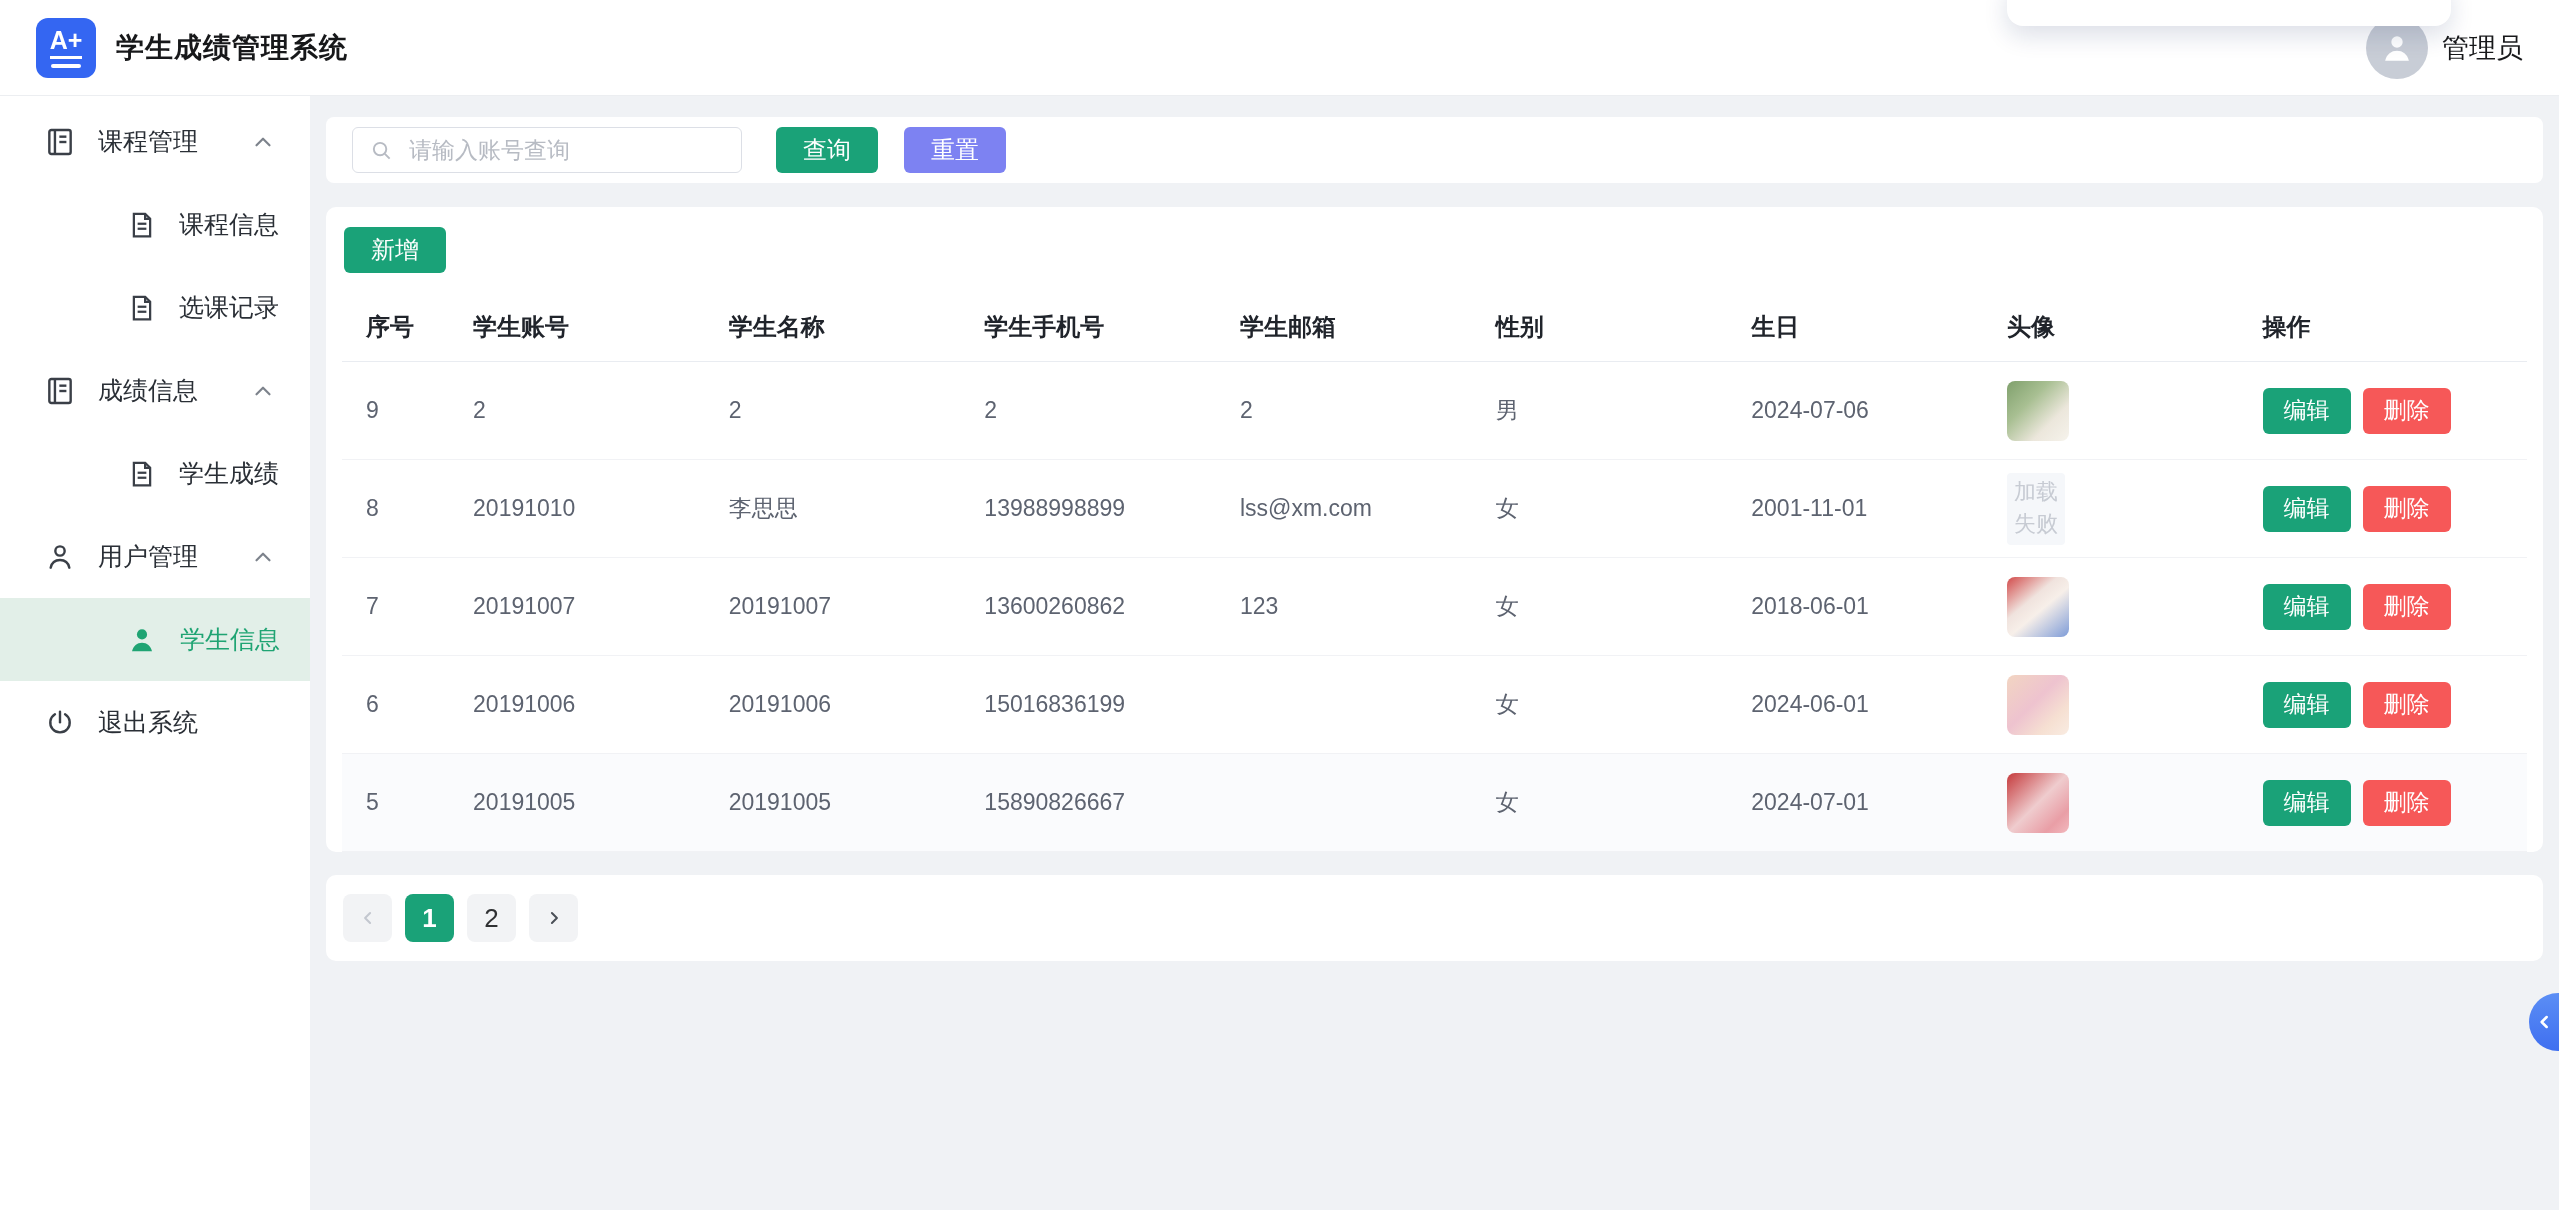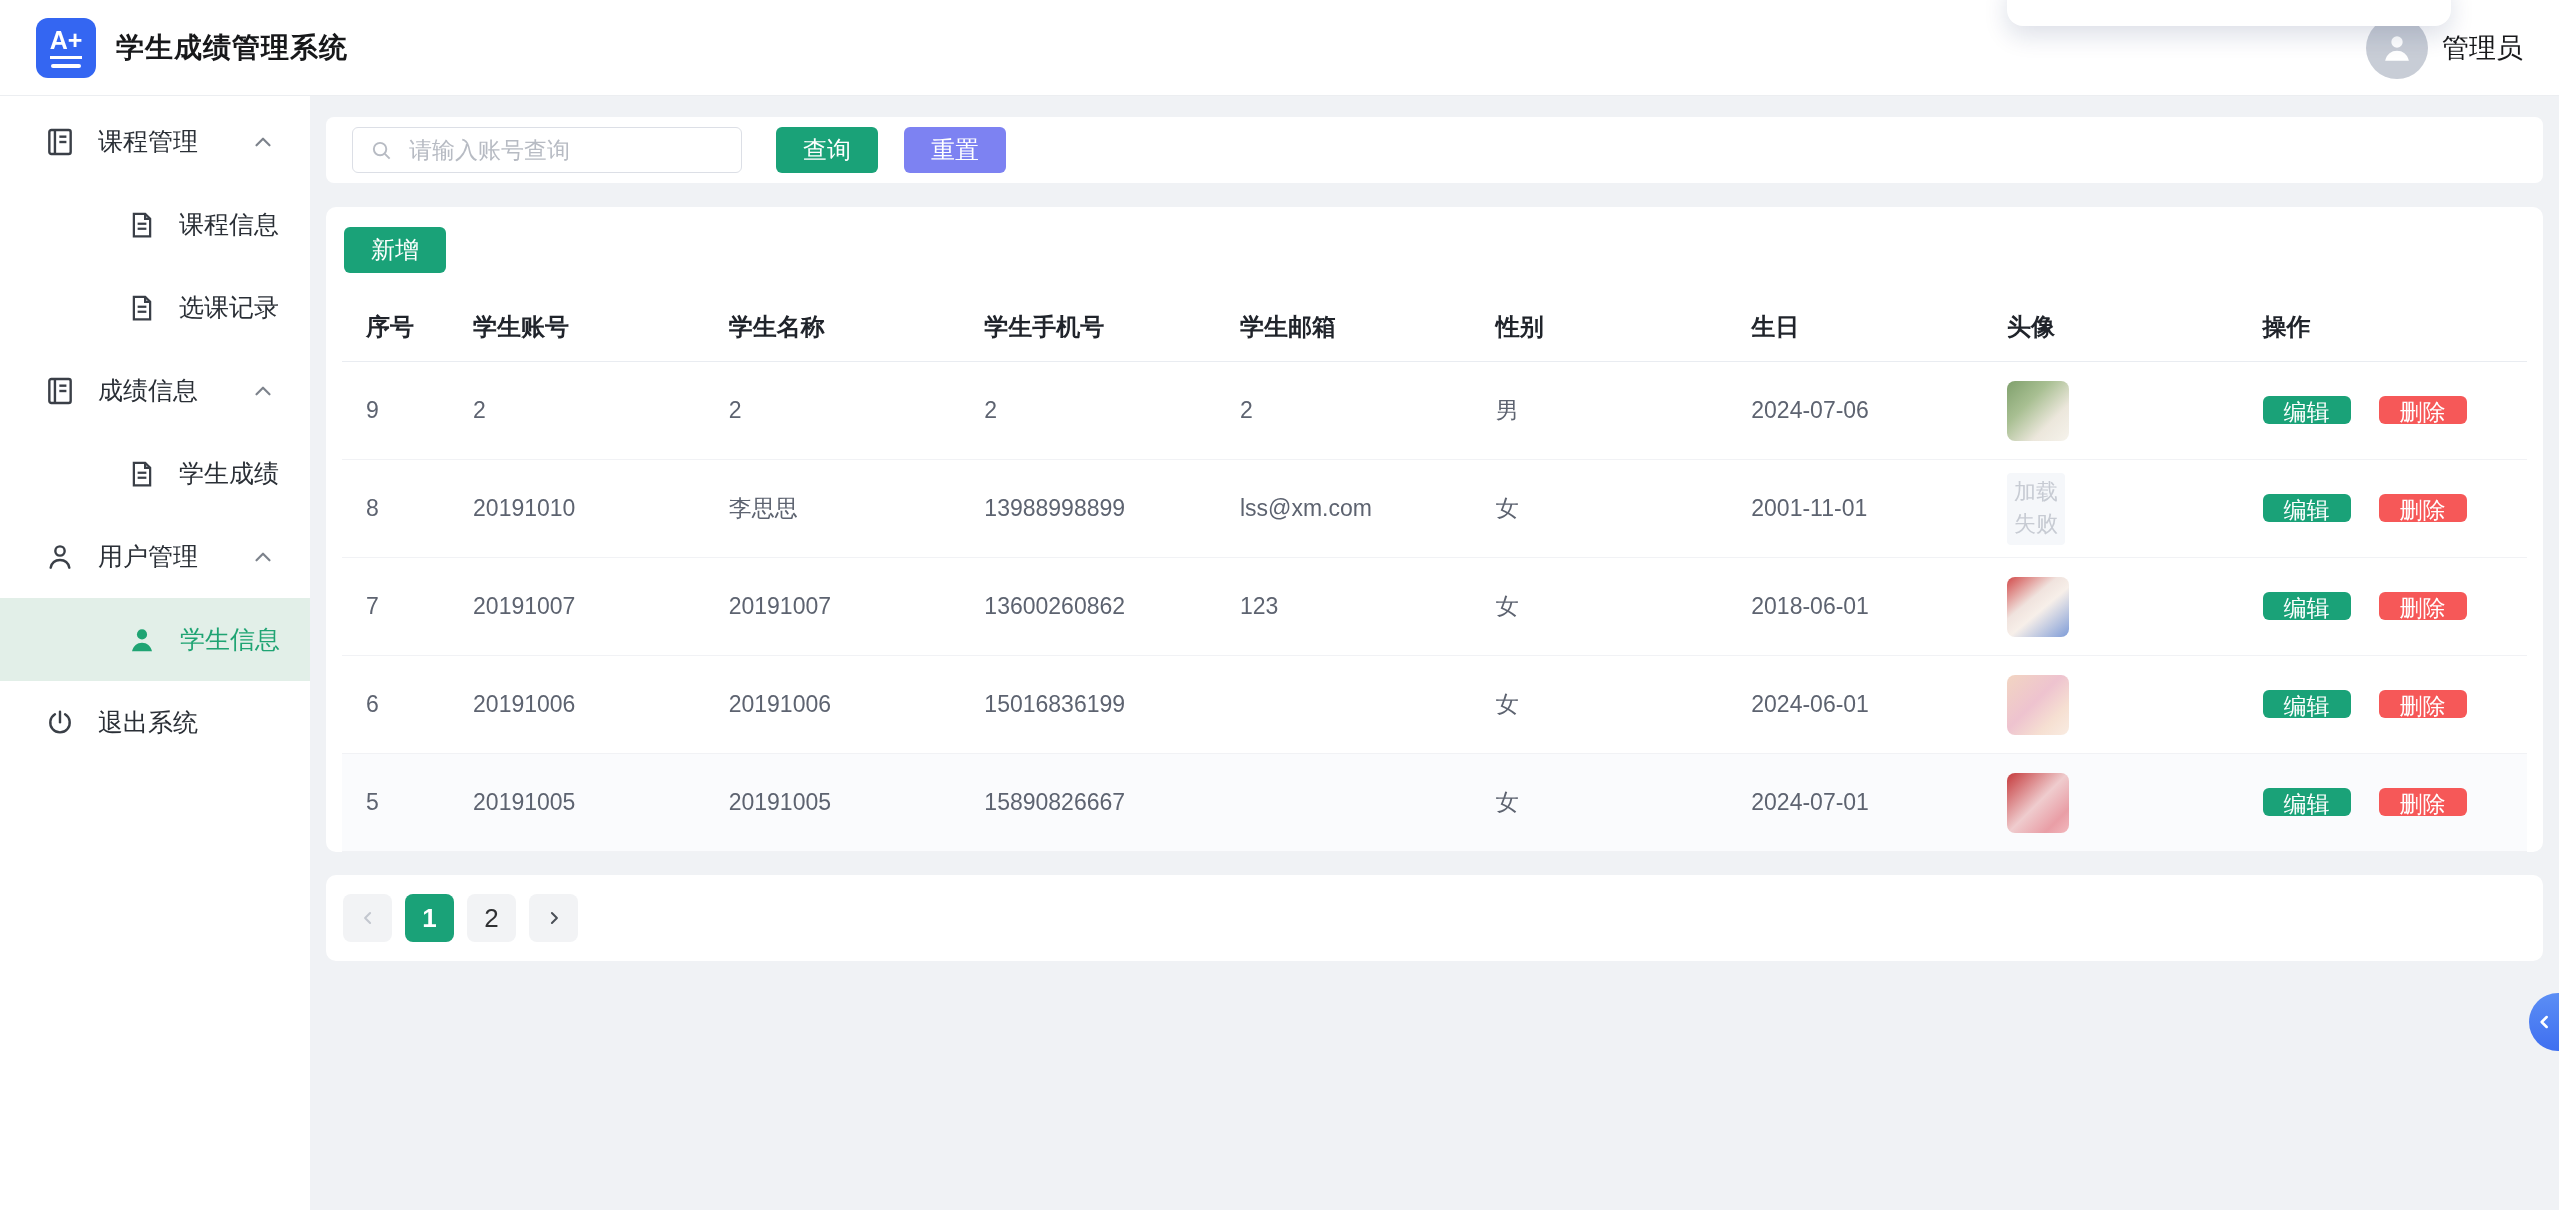--- a/index.html
+++ b/index.html
@@ -61,22 +61,22 @@
     padding:10px 0 18px 24px;border-bottom:1px solid #e9ecf1;}
   td{font-size:23px;color:var(--text-gray);padding-left:24px;height:98px;border-bottom:1px solid #f1f2f5;}
   tr:last-child td{background:#fafbfd;}
   .avatar-img{width:62px;height:60px;border-radius:8px;}
   .av-green{background:linear-gradient(135deg,#7fa06c 0%,#a8bf92 35%,#ece7dc 70%,#f6f3ec 100%);}
   .av-blue{background:linear-gradient(140deg,#d24a4a 0%,#f0e3de 38%,#f7efe9 55%,#7e9cd8 100%);}
   .av-pink{background:linear-gradient(135deg,#f2d5c2 0%,#eec3cf 45%,#f6e0d2 75%,#f9ece2 100%);}
   .av-red{background:linear-gradient(135deg,#c53a3c 0%,#efccce 50%,#e99ea6 80%,#f2b9be 100%);}
   .avatar-error{width:58px;height:72px;background:#f5f7fa;border-radius:4px;color:#c7cbd3;
     font-size:22px;line-height:32px;text-align:center;padding-top:3px;}
-  .row-btn{width:88px;height:28px;border:none;border-radius:6px;font-size:23px;color:#fff;
-    cursor:pointer;margin-right:28px;}
+  .row-btn{width:88px;height:46px;border:none;border-radius:6px;font-size:23px;color:#fff;
+    cursor:pointer;margin-right:12px;}
   .row-btn.edit{background:var(--green);}
   .row-btn.del{background:var(--red);}
   
   .pagination-card{margin-top:23px;background:#fff;border-radius:10px;height:86px;
     display:flex;align-items:center;padding-left:17px;gap:13px;}
   .page-btn{width:49px;height:48px;border-radius:8px;background:#f2f3f5;border:none;
     display:flex;align-items:center;justify-content:center;font-size:26px;color:#303133;cursor:pointer;}
   .page-btn.active{background:var(--green);color:#fff;font-weight:bold;}
   .page-btn.disabled{color:#c3c7cf;cursor:default;}
   .page-btn svg{display:block;}

